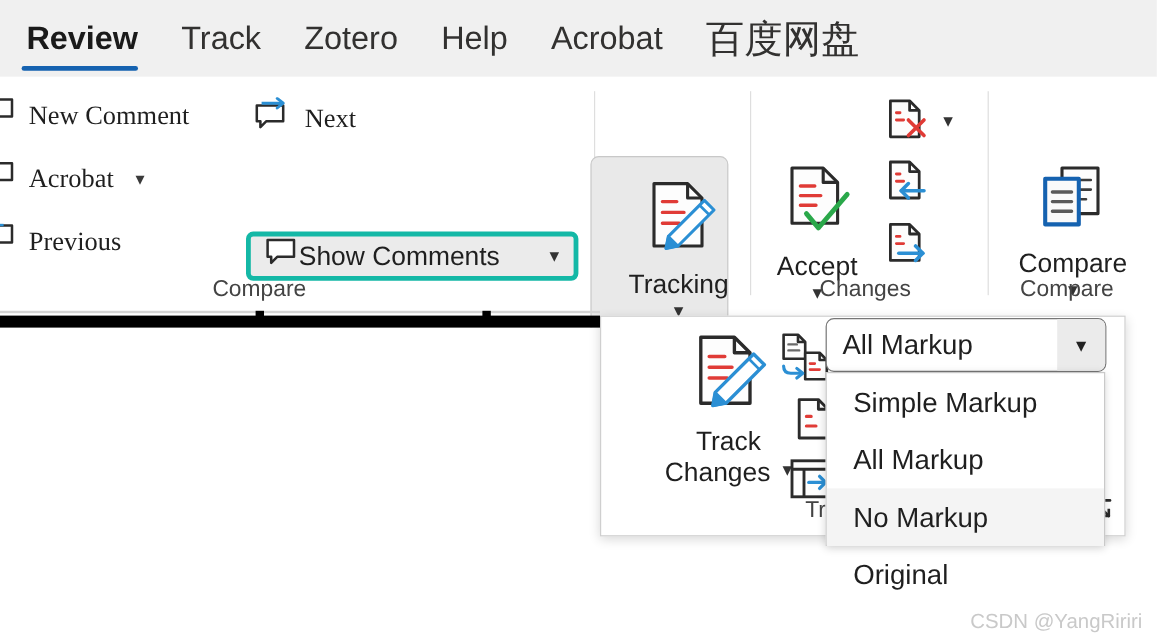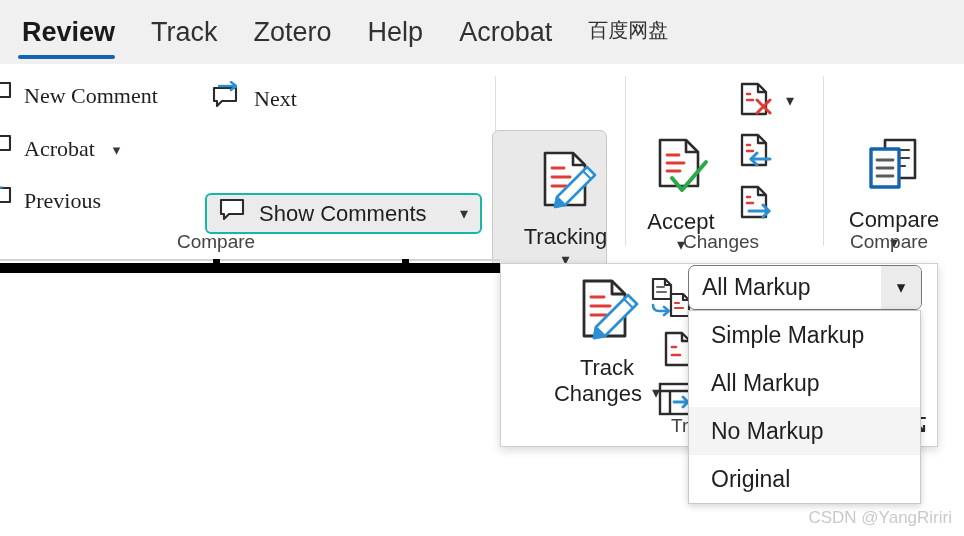--- a/index.html
+++ b/index.html
@@ -27,21 +27,21 @@
     position:relative;
     white-space:nowrap;
     cursor:default;
   }
   .tab.first { padding-left: 22px; }
   .tab.active { font-weight:bold; color:#1a1a1a; }
   .tab.active .underline {
     position:absolute; left:18px; right:18px; bottom:-13px;
     height:4px; background:#1562b0; border-radius:2px;
   }
-  .tab.cjk { font-family:Liberation Mono, monospace; font-size:20px; }
+  .tab.cjk { font-family:Liberation Serif, serif; font-size:32px; }
 
   
   #ribbon {
     position:absolute; left:0; top:64px; width:964px; height:199px;
     background:#ffffff;
   }
   .vdiv { position:absolute; top:12px; width:1px; height:170px; background:#dedede; }
 
   .grouplabel {
     position:absolute; font-size:19px; color:#444; white-space:nowrap;
@@ -51,22 +51,22 @@
   .cmdrow {
     position:absolute; display:flex; align-items:center; gap:10px;
     font-size:22px; color:#1f1f1f; white-space:nowrap;
   }
   .cmdrow .lbl { line-height:1;font-family:Liberation Serif, serif; }
   .chev-small { font-size:15px; color:#3a3a3a; margin-left:8px; }
 
   
   #show-comments-btn {
     position:absolute; left:205px; top:129px; width:277px; height:41px;
-    border:2px solid #14b8a6; border-radius:6px; background:#ebebeb;
-    display:flex; align-items:center; gap:12px; padding:0 12px;
+    border:4px solid #14b8a6; border-radius:6px; background:#ebebeb;
+    display:flex; align-items:center; padding:0 12px;
     font-size:22px; color:#1f1f1f;
   }
   #show-comments-btn .chev { margin-left:auto; font-size:16px; color:#333; }
 
   
   .bigbtn {
     position:absolute; display:flex; flex-direction:column;
     align-items:center; justify-content:flex-start;
     font-size:22px; color:#1f1f1f; text-align:center; line-height:1.15;
   }
@@ -75,21 +75,21 @@
 
   #tracking-btn {
     left:492px; top:66px; width:115px; height:190px;
     background:#e9e9e9; border:1px solid #c8c8c8; border-radius:7px;
     padding-top:16px;
     padding-left:32px;
   }
 
   
   #markup-dropdown {
-    position:absolute; left:688px; top:310px; width:233px; height:194px;
+    position:absolute; left:688px; top:310px; width:233px; height:145px;
     background:#ffffff; border:1px solid #c9c9c9;
     box-shadow: 0 2px 7px rgba(0,0,0,.18);
     z-index:40;
   }
   .ddi {
     height:48px; display:flex; align-items:center; padding-left:22px;
     font-size:23px; color:#1f1f1f; white-space:nowrap;
   }
   .ddi.selected { background:#f4f4f4; }
 

